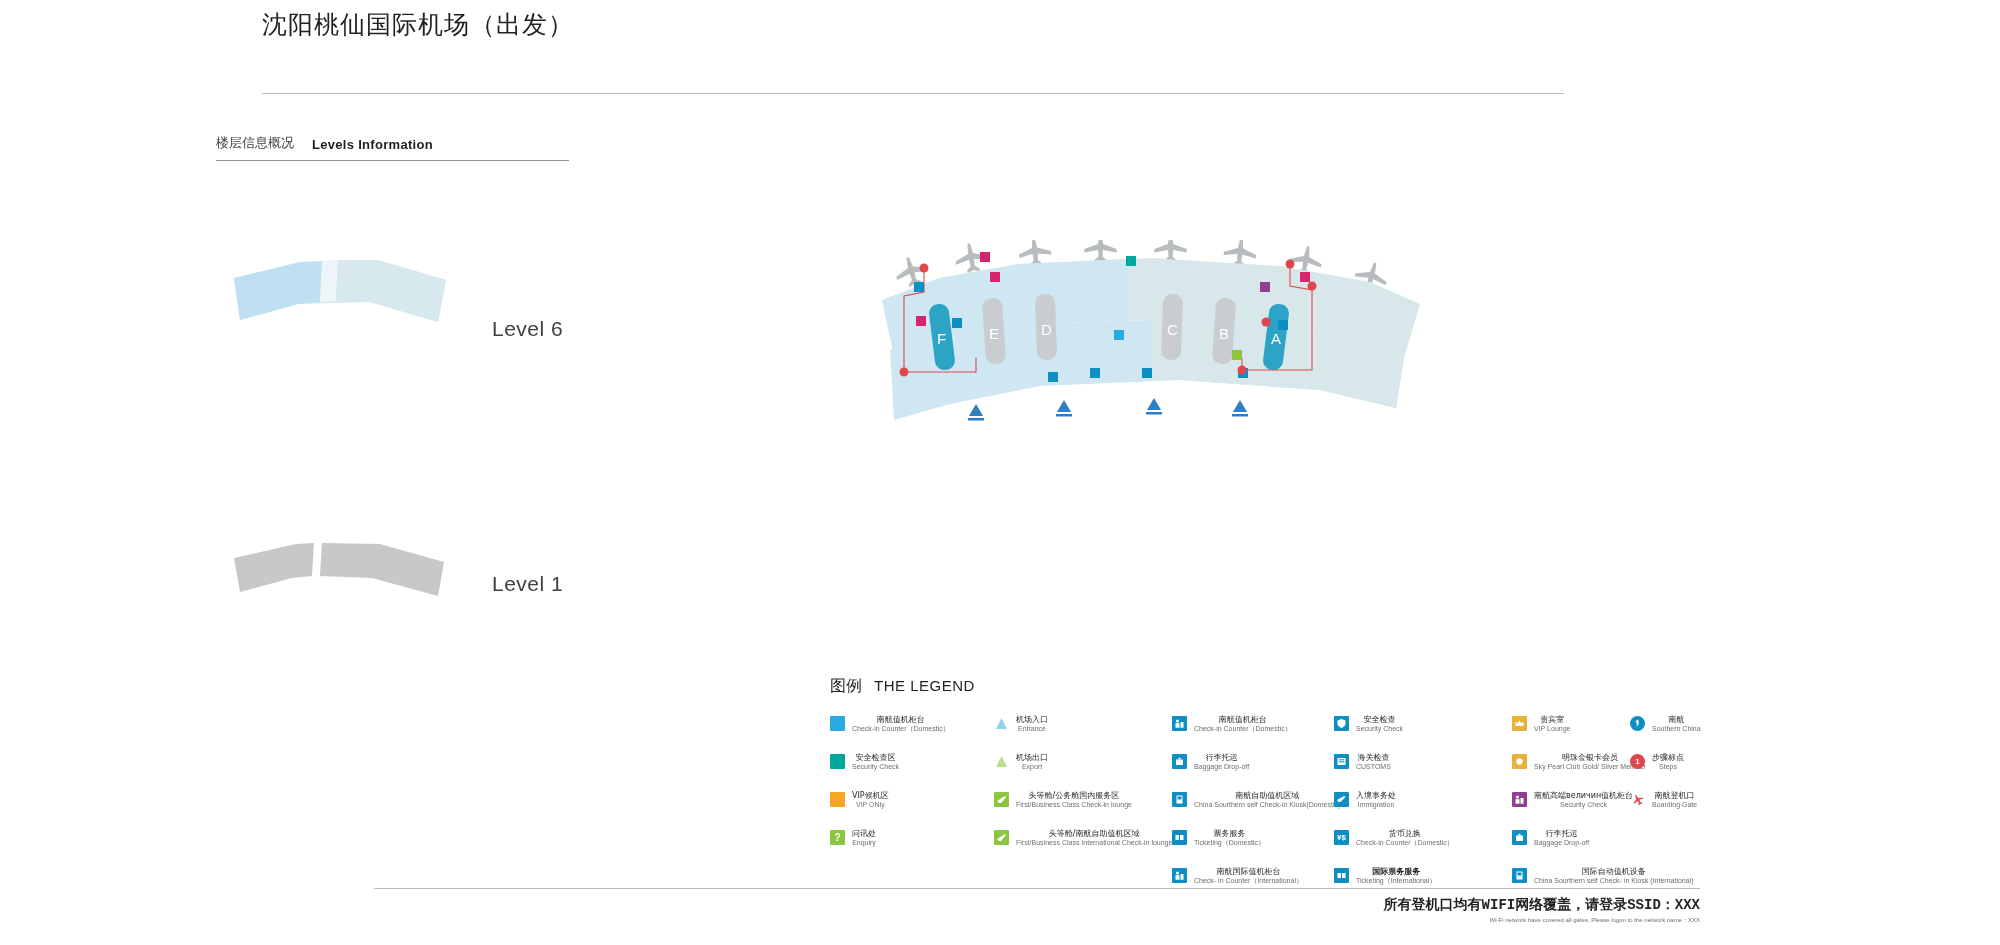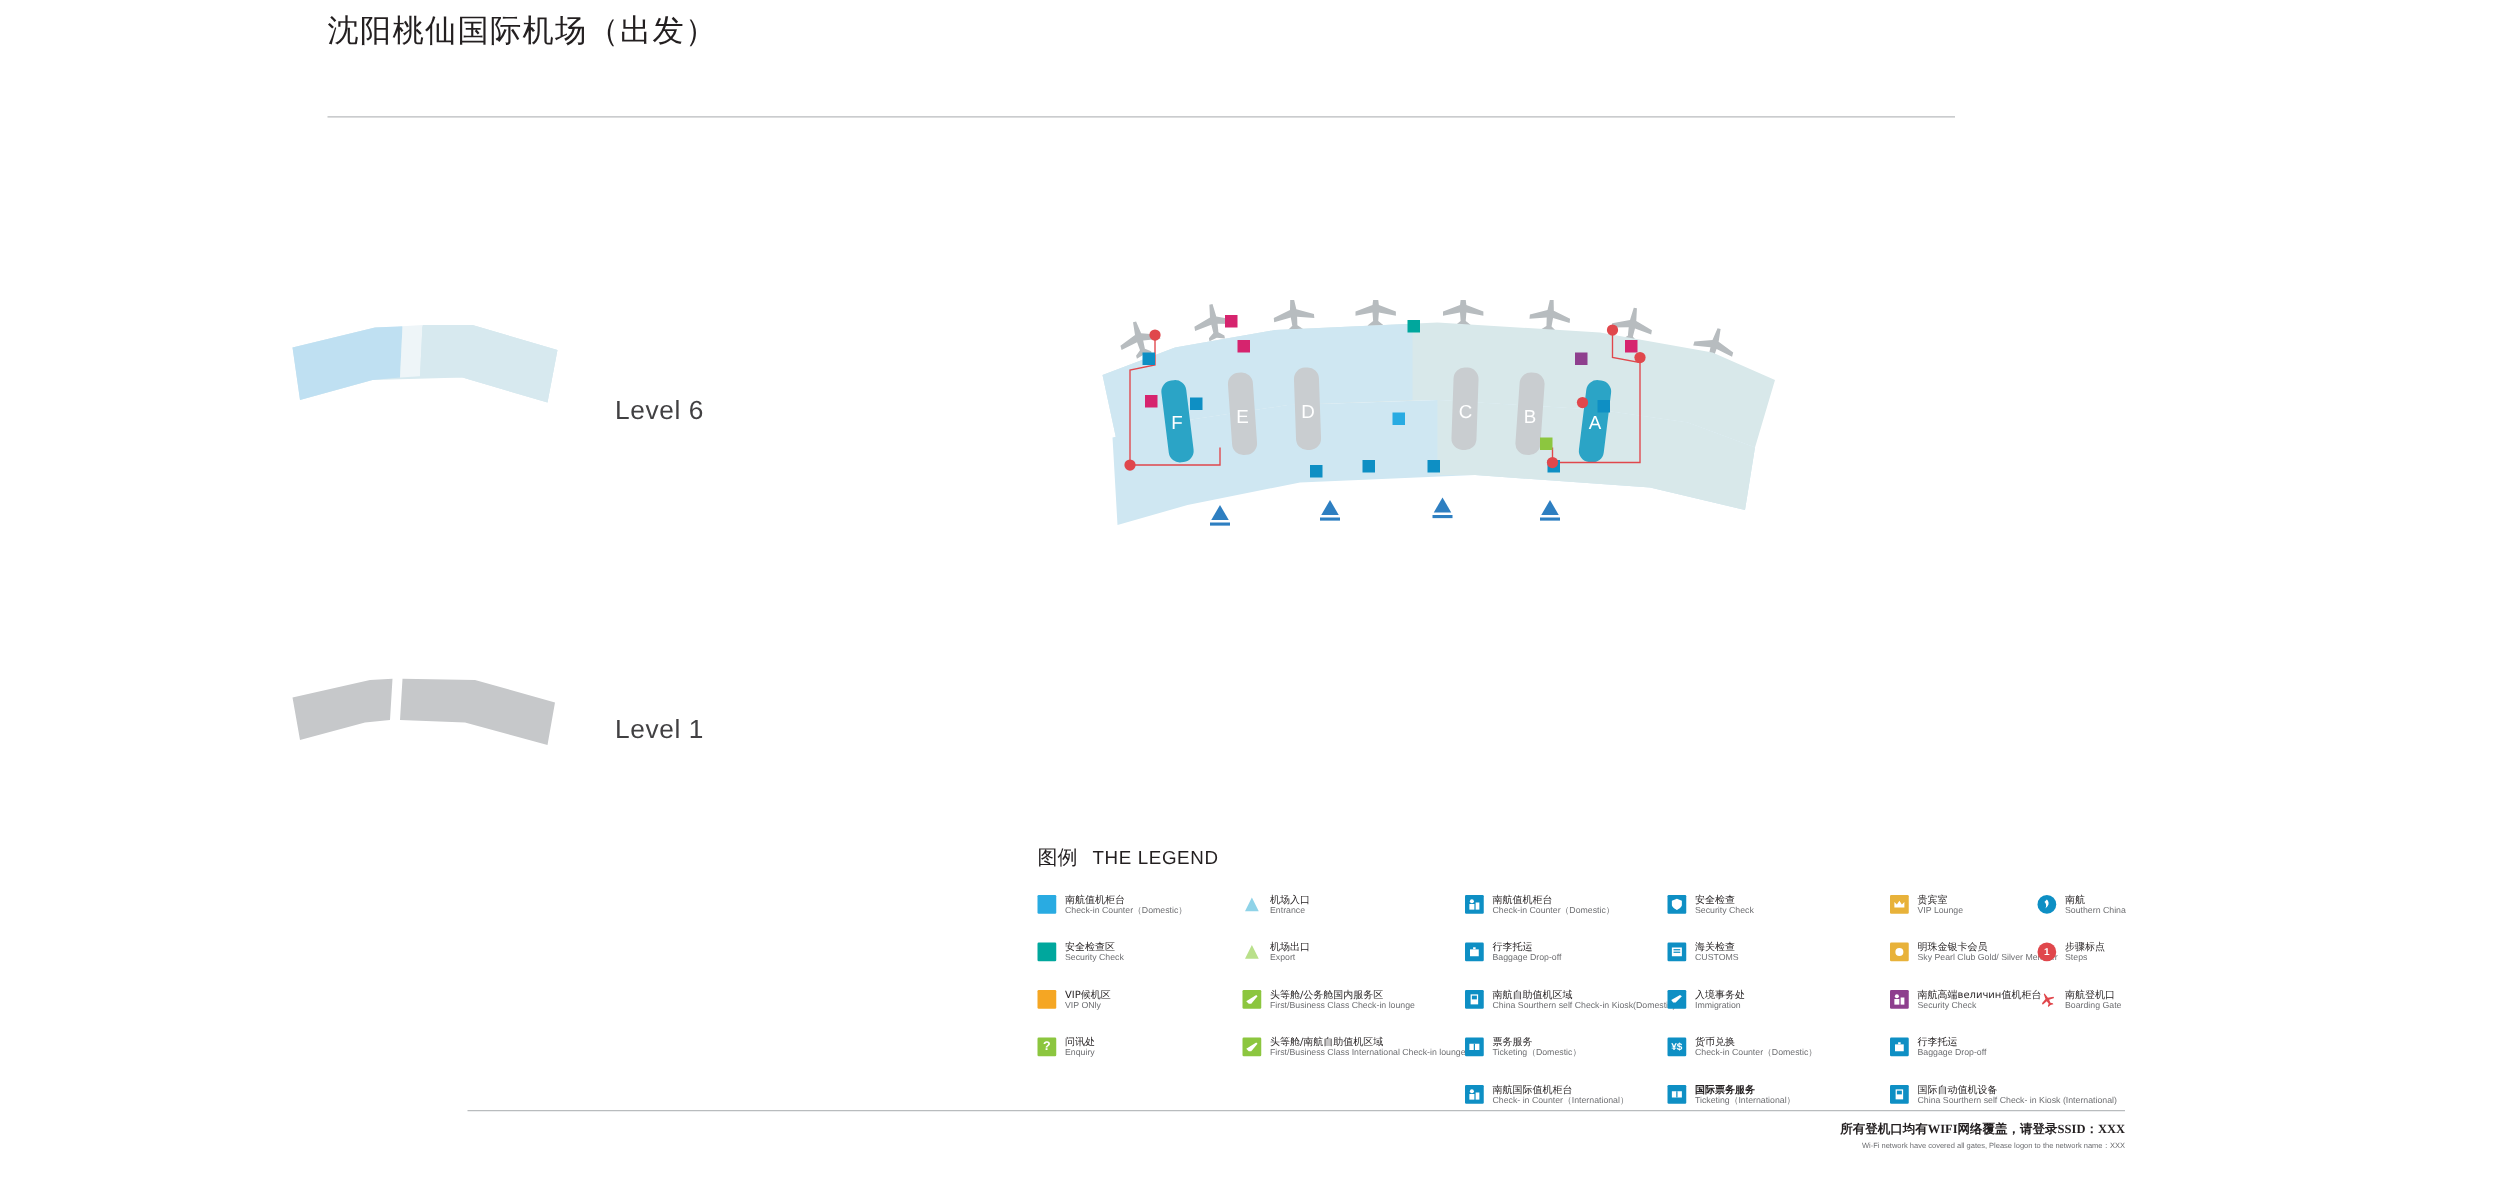--- a/index.html
+++ b/index.html
@@ -126,20 +126,21 @@
     font-family: "DejaVu Sans", "Liberation Sans", sans-serif;
   }
   .legend-head .en {
     font-size: 15px;
     color: #231f20;
     letter-spacing: .5px;
   }
   .legend-cols {
     display: flex;
     gap: 0px;
+    text-align: center;
   }
   .legend-col {
     display: flex;
     flex-direction: column;
     gap: 12px;
   }
   .legend-col.c1 { width: 164px; }
   .legend-col.c2 { width: 178px; }
   .legend-col.c3 { width: 162px; }
   .legend-col.c4 { width: 178px; }
@@ -186,41 +187,48 @@
     height: 1px;
     background: #b9bcbe;
   }
   .footer-note {
     position: absolute;
     right: 300px;
     top: 896px;
     text-align: right;
   }
   .footer-cn {
-    font-size: 10px;
+    font-size: 14px;
     color: #231f20;
     font-weight: bold;
-    font-family: Liberation Serif, serif;
+    font-family: Liberation Mono, monospace;
   }
   .footer-en {
     font-size: 6px;
     color: #6d6e71;
     margin-top: 2px;
   }
 </style>
 </head>
 <body>
 
 <div class="page">
 
   <div class="header">
     <div class="title-cn">沈阳桃仙国际机场（出发）</div>
   </div>
   <div class="header-rule"></div>
 
+  <div class="levels-info">
+    <div class="row">
+      <span class="levels-cn">楼层信息概况</span>
+      <span class="levels-en">Levels Information</span>
+    </div>
+    <div class="levels-rule"></div>
+  </div>
 
   <div class="level-block lvl2">
     <svg width="220" height="90" viewBox="0 0 220 90">
       <path d="M4 20 L70 4 L148 2 L216 22 L208 64 L140 44 L68 46 L10 62 Z" fill="#d7e9ef"></path>
       <path d="M4 20 L70 4 L92 3 L90 44 L68 46 L10 62 Z" fill="#bfe0f2"></path>
       <path d="M92 3 L108 2 L106 43 L90 44 Z" fill="#eef5f8"></path>
       <path d="M108 2 L148 2 L216 22 L208 64 L140 44 L106 43 Z" fill="#d7e9ef"></path>
     </svg>
   </div>
   <div class="level-label lvl2-label">Level 6</div>

